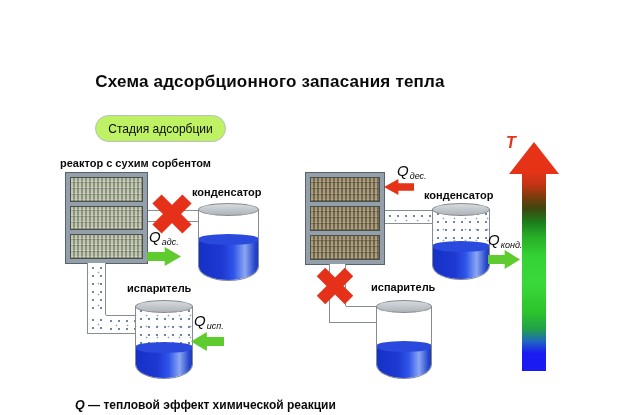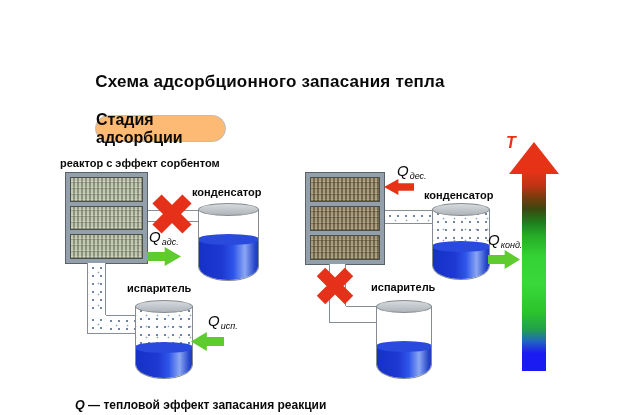--- a/index.html
+++ b/index.html
@@ -6,21 +6,21 @@
   .canvas {
     position:relative; width:620px; height:415px; background:#ffffff;
     font-family:"Liberation Sans", sans-serif; overflow:hidden; color:#0a0a0a;margin-top:42px;
   }
   .title {
     position:absolute; left:20px; top:30px; width:500px; text-align:center;
     font-size:17px; font-weight:bold; letter-spacing:.2px;
   }
   .pill {
     position:absolute; height:25px; border:1.5px solid #b7bec4; border-radius:14px;
-    background:#fdba74; font-weight:bold; font-size:16px; display:flex;
+    background:#bef264; font-weight:normal; font-size:12px; display:flex;
     align-items:center; justify-content:center;
   }
   .lbl { position:absolute; font-weight:bold; font-size:11px; white-space:nowrap; }
   .reactor {
     position:absolute; background:var(--frame-gray,#93a0ab); border:1.5px solid #59626a;
     box-sizing:border-box; display:flex; flex-direction:column; gap:4px; padding:4px;
   }
   .sorbent { flex:1; border:1px solid #4a5046; }
   .sorbent.dry {
     background-image:
@@ -91,21 +91,21 @@
 </style>
 </head>
 <body>
 
 <div class="canvas">
 
   <div class="title">Схема адсорбционного запасания тепла</div>
 
   <div class="pill" style="left:95px; top:73px; width:129px;">Стадия адсорбции</div>
 
-  <div class="lbl" style="left:60px; top:115px;">реактор с эффект сорбентом</div>
+  <div class="lbl" style="left:60px; top:115px;">реактор с сухим сорбентом</div>
 
   <div class="reactor" style="left:65px; top:130px; width:83px; height:92px;">
     <div class="sorbent dry"></div>
     <div class="sorbent dry"></div>
     <div class="sorbent dry"></div>
   </div>
 
   <div class="pipe h" style="left:148px; top:168px; width:52px; height:12px;"></div>
 
   <div class="pipe v dots" style="left:87px; top:221px; width:19px; height:52px;"></div>
@@ -131,21 +131,21 @@
 
   <div class="lbl" style="left:127px; top:240px;">испаритель</div>
   <div class="cyl" style="left:135px; top:258px; width:58px; height:79px;">
     <div class="body">
       <div class="vap dots" style="bottom:33px;"></div>
       <div class="liquid" style="height:33px;"></div>
     </div>
     <div class="cap"></div>
   </div>
 
-  <div class="qlabel" style="left:208px; top:270px;">
+  <div class="qlabel" style="left:194px; top:270px;">
     <span>Q</span><span class="sub">исп.</span>
   </div>
   <div class="arrow left green" style="left:191px; top:290px; width:33px; height:19px;"></div>
 
 
   <div class="reactor" style="left:305px; top:130px; width:80px; height:93px;">
     <div class="sorbent wet"></div>
     <div class="sorbent wet"></div>
     <div class="sorbent wet"></div>
   </div>
@@ -185,16 +185,16 @@
       <div class="liquid" style="height:34px;"></div>
     </div>
     <div class="cap"></div>
   </div>
 
   <div class="tlabel">T</div>
   <div class="thead"></div>
   <div class="tbar"></div>
 
   <div class="caption">
-    <span class="sym">Q</span><span> — тепловой эффект запасания реакции</span>
+    <span class="sym">Q</span><span> — тепловой эффект химической реакции</span>
   </div>
 
 </div>
 
 </body></html>

